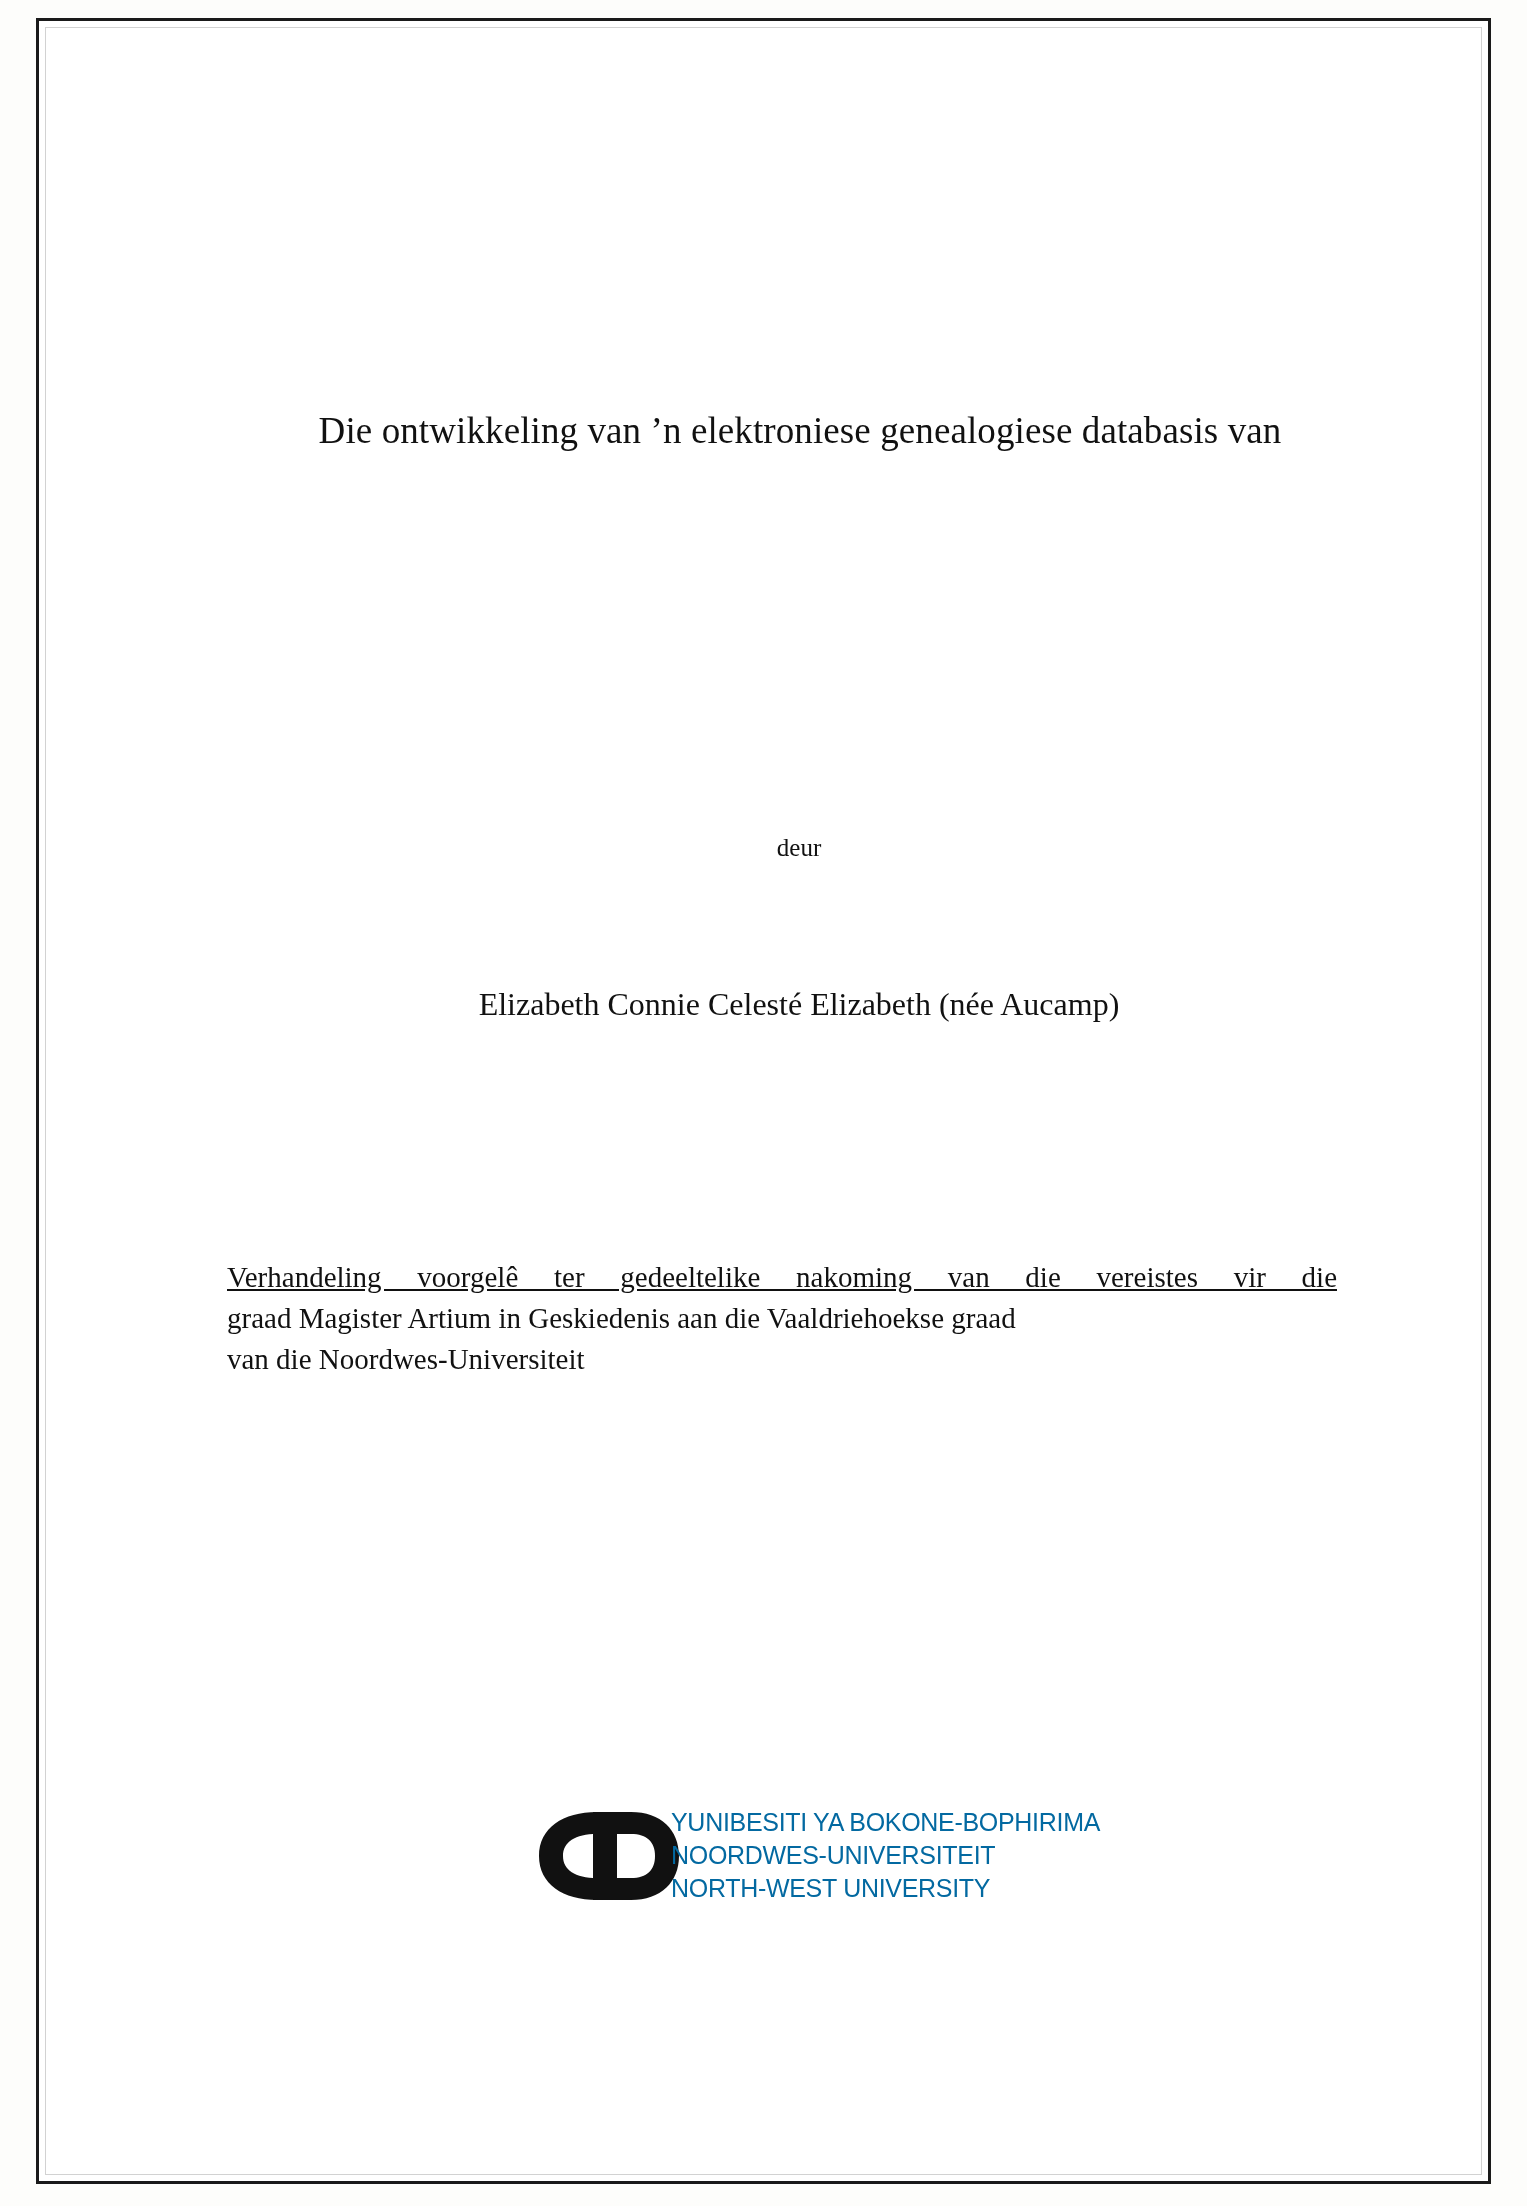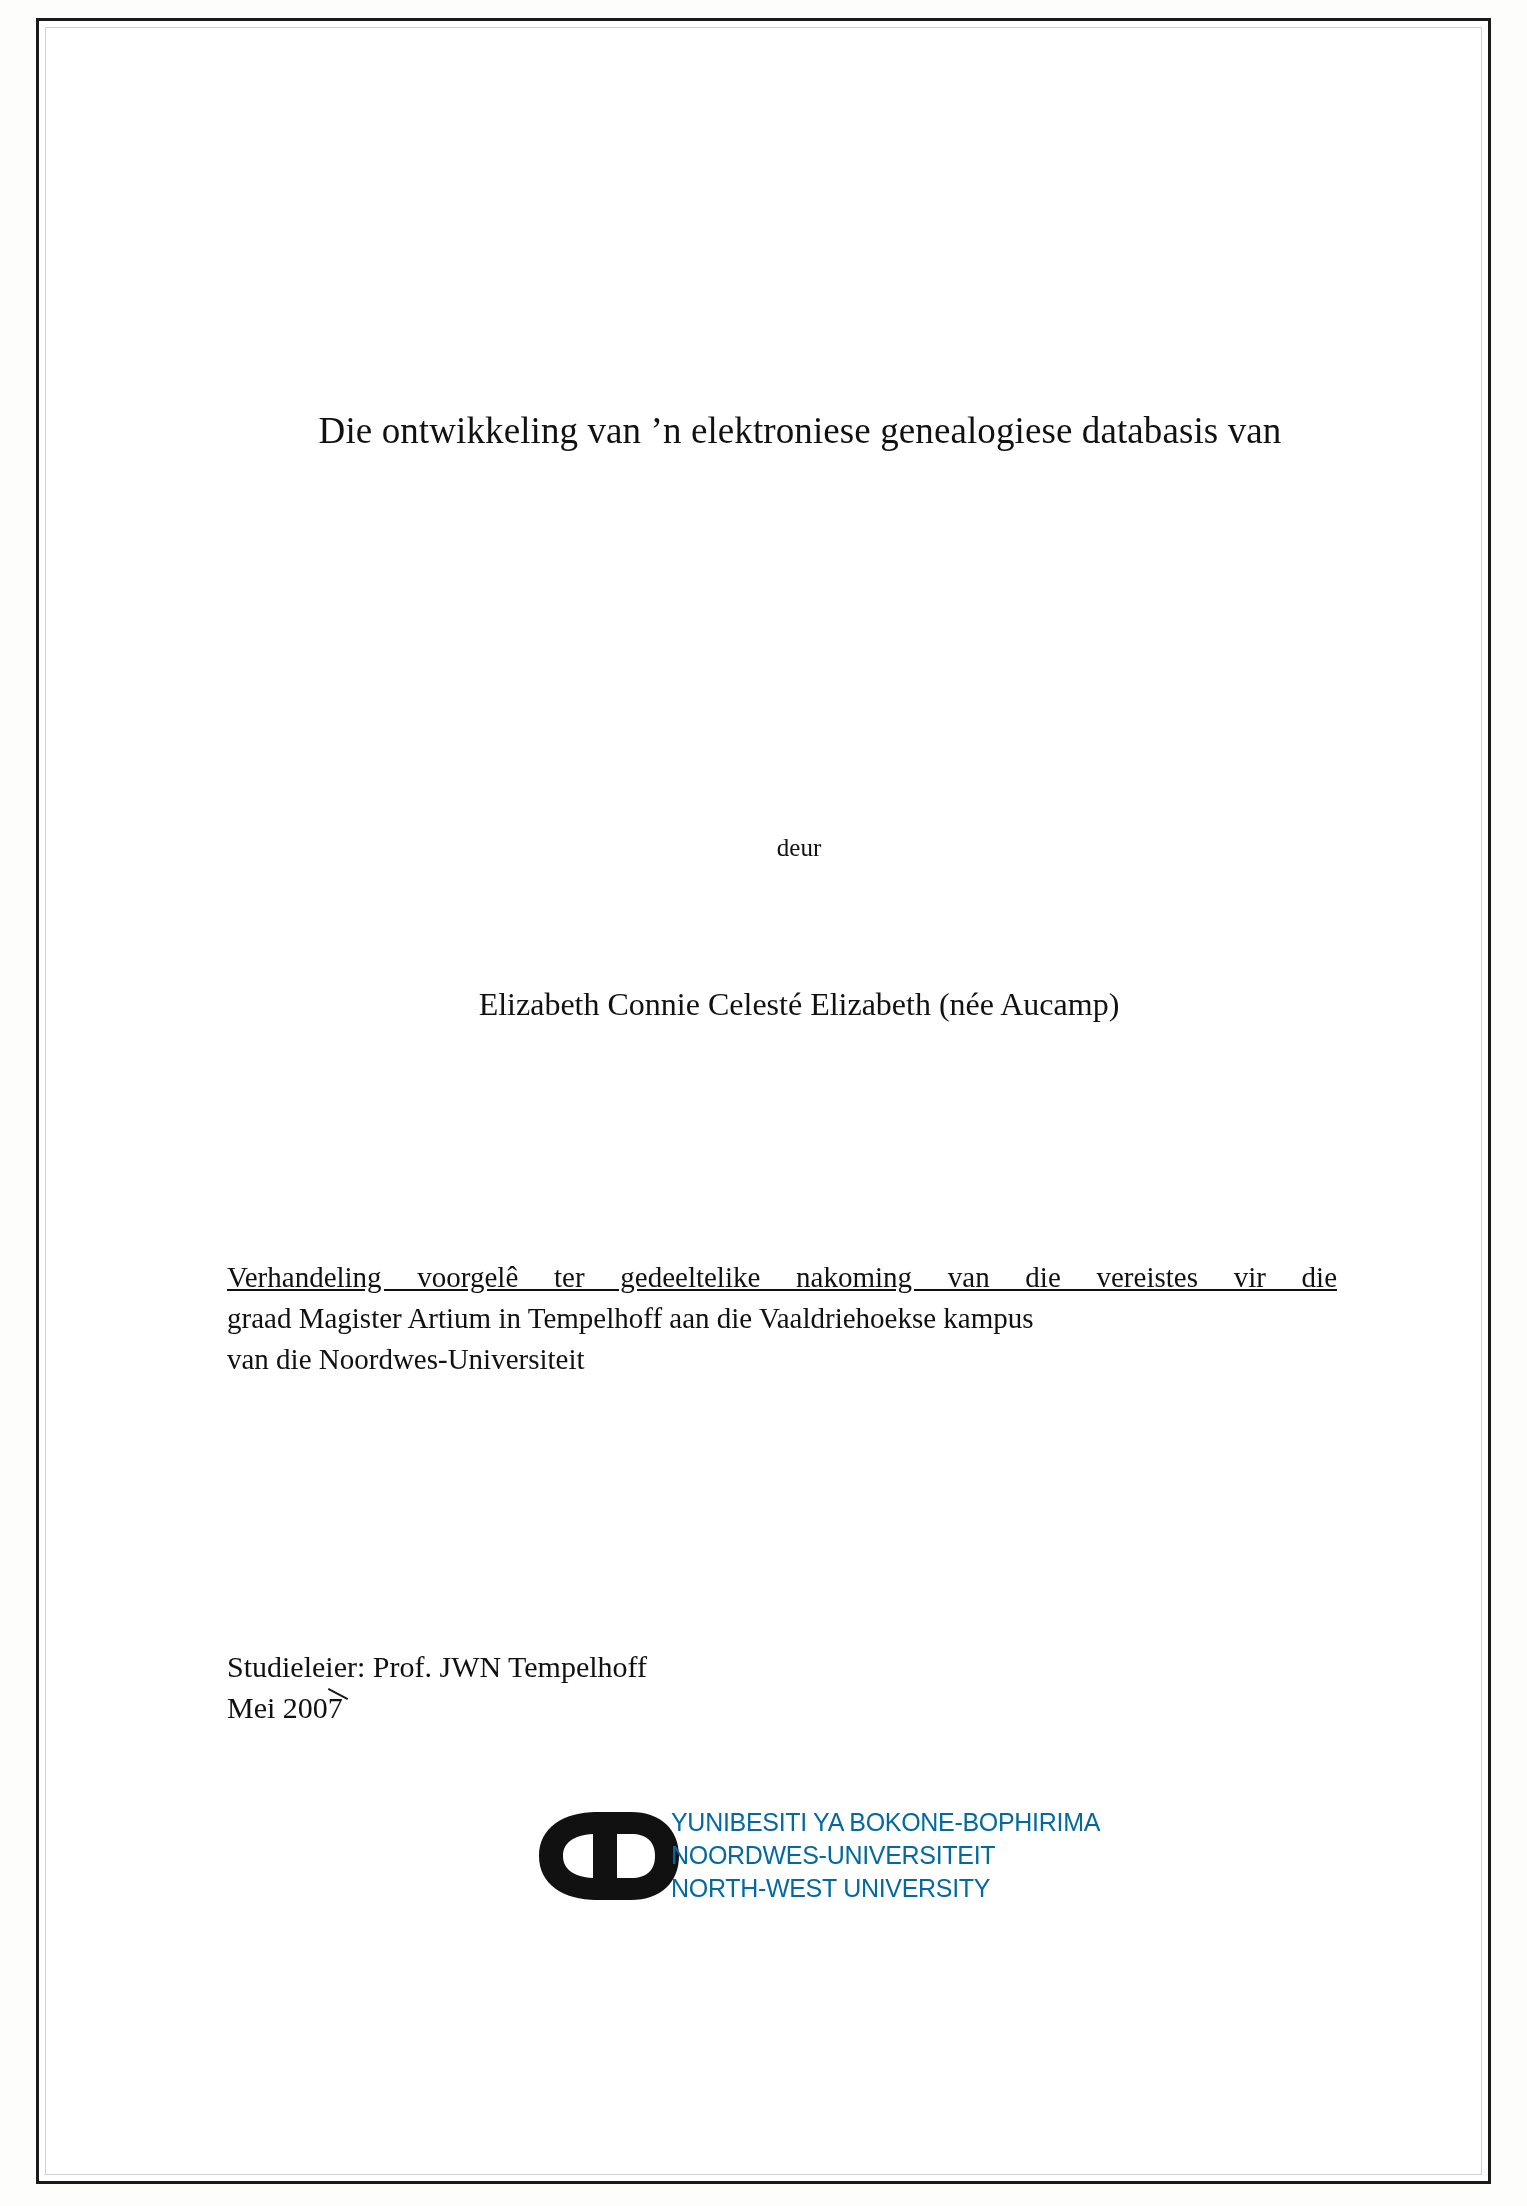--- a/index.html
+++ b/index.html
@@ -165,28 +165,24 @@
       <div class="title-block">
         <div class="title-line">Die ontwikkeling van ’n elektroniese genealogiese databasis van</div>
       </div>
 
       <div class="deur">deur</div>
 
       <div class="author">Elizabeth Connie Celesté Elizabeth (née Aucamp)</div>
 
       <div class="statement">
         <div class="just">Verhandeling voorgelê ter gedeeltelike nakoming van die vereistes vir die</div>
-        <div><span>graad </span><span class="ital">Magister Artium</span><span> in Tempelhoff aan die Vaaldriehoekse kampus</span></div>
+        <div><span>graad </span><span class="ital">Magister Artium</span><span> in Geskiedenis aan die Vaaldriehoekse graad</span></div>
         <div>van die Noordwes-Universiteit</div>
       </div>
 
-      <div class="supervisor">
-        <div>Studieleier: Prof. JWN Tempelhoff</div>
-        <div class="date-line"><span>Mei 2007</span><span class="strike"></span></div>
-      </div>
 
       <div class="logo-block">
         <div class="logo-mark">
           <svg width="190" height="112" viewBox="0 0 190 112" xmlns="http://www.w3.org/2000/svg">
 
             <path d="M78 12 C44 12 20 28 20 56 C20 84 44 100 78 100 L78 78 C56 78 44 70 44 56 C44 42 56 34 78 34 Z" fill="#111111"></path>
 
             <rect x="74" y="12" width="24" height="88" fill="#111111"></rect>
 
             <path d="M98 12 L112 12 C142 12 160 30 160 56 C160 82 142 100 112 100 L98 100 L98 78 L112 78 C128 78 136 70 136 56 C136 42 128 34 112 34 L98 34 Z" fill="#111111"></path>

